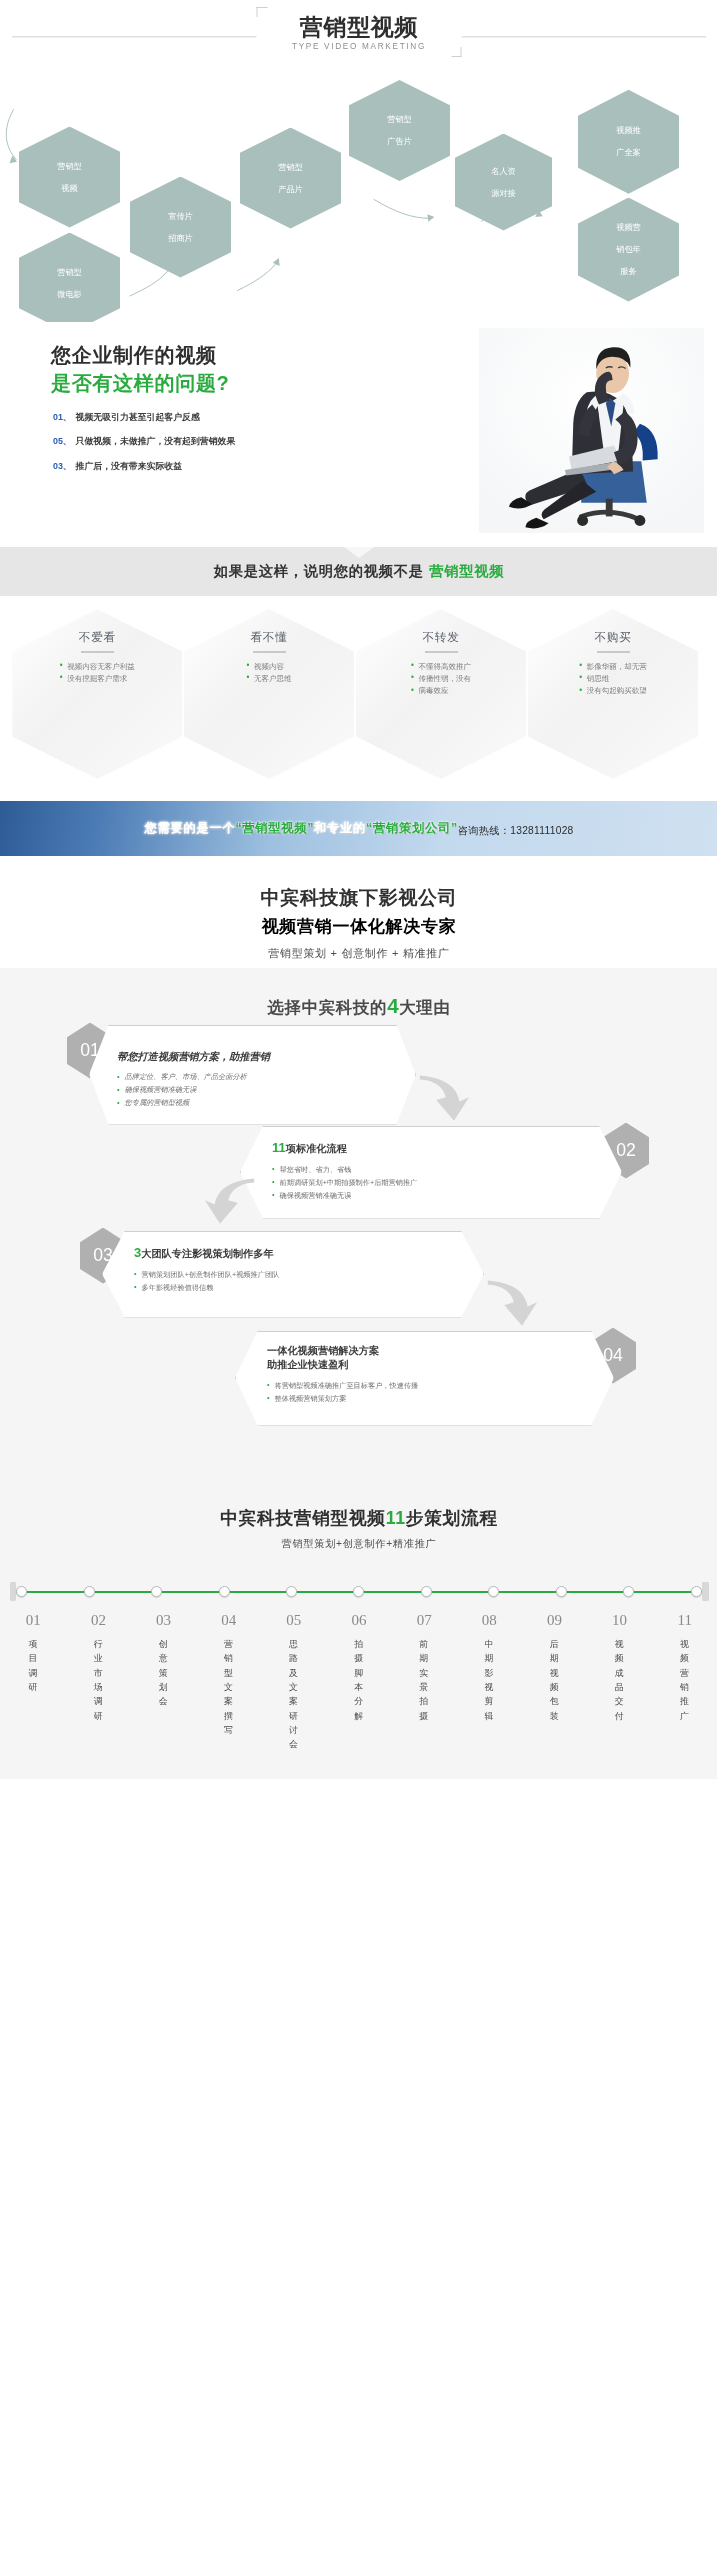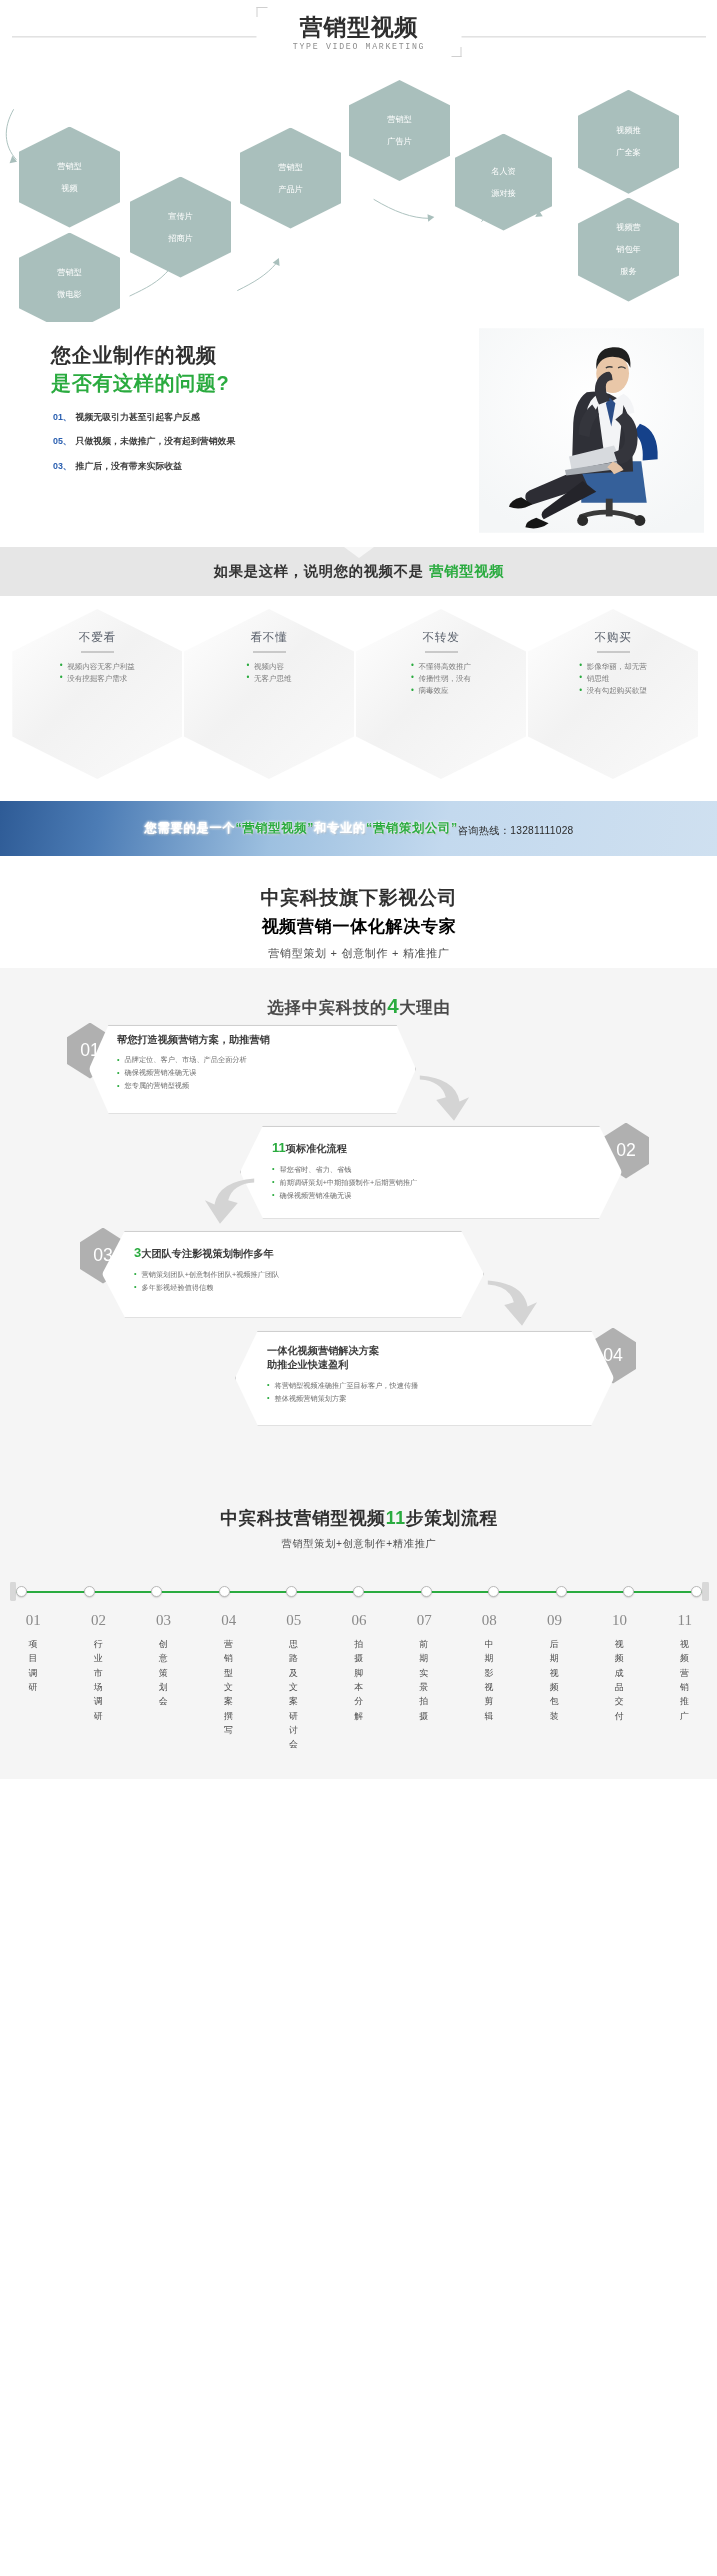--- a/index.html
+++ b/index.html
@@ -18,21 +18,21 @@
   .title-rule { position:absolute; top:36px; left:12.3px; right:12.3px; height:2px;
      border-top:0.7px solid #e2e2e2; border-bottom:0.7px solid #eee; }
   .title-box { position:absolute; left:50%; top:5.5px; transform:translateX(-50%);
      width:205px; height:53px; background:#fff; z-index:2;
      display:flex; flex-direction:column; align-items:center; justify-content:center; }
   .title-box::before, .title-box::after {
      content:""; position:absolute; width:9.5px; height:9.5px; }
   .title-box::before { left:0; top:1.4px; border-left:0.7px solid #cfcfcf; border-top:0.7px solid #cfcfcf;}
   .title-box::after { right:0; bottom:1.4px; border-right:0.7px solid #cfcfcf; border-bottom:0.7px solid #cfcfcf;}
   .title-cn { font-size:23px; font-weight:bold; letter-spacing:0.7px; color:#2e2e2e; line-height:26px; }
-  .title-en { font-family:Liberation Mono, monospace; font-size:8.2px;
+  .title-en { font-family:Liberation Sans, sans-serif; font-size:8.2px;
      letter-spacing:1.7px; color:#8d8d8d; margin-top:2px; }
 
   
   .hexwrap { position:relative; height:225px; margin-top:-5.5px; }
   .hex {
     position:absolute;
     background:#a9bfbc;
     clip-path:polygon(50% 0%,100% 25%,100% 75%,50% 100%,0% 75%,0% 25%);
     display:flex; align-items:center; justify-content:center;
     color:#fff; font-size:8.2px; line-height:11px; text-align:center;
@@ -322,21 +322,21 @@
     <div class="c2">视频营销一体化解决专家</div>
     <div class="c3">营销型策划 + 创意制作 + 精准推广</div>
   </div>
 
   <div class="reasons">
     <div class="rh">
       <span>选择中宾科技的</span><b>4</b><span>大理由</span>
     </div>
 
     <div class="rnum" style="left:67px; top:55px;">01</div>
-    <div class="rcard" style="left:89px; top:57px; width:327px; height:89px; padding:7px 27px;">
+    <div class="rcard" style="left:89px; top:57px; width:327px; height:100px; padding:24px 27px;font-style:italic;">
       <h4>
         <span>帮您打造视频营销方案，助推营销</span>
       </h4>
       <ul>
         <li>品牌定位、客户、市场、产品全面分析</li>
         <li>确保视频营销准确无误</li>
         <li>您专属的营销型视频</li>
       </ul>
     </div>
     <svg class="rarrow" style="left:417px; top:102px;" width="59" height="52" viewBox="0 0 86 76">

